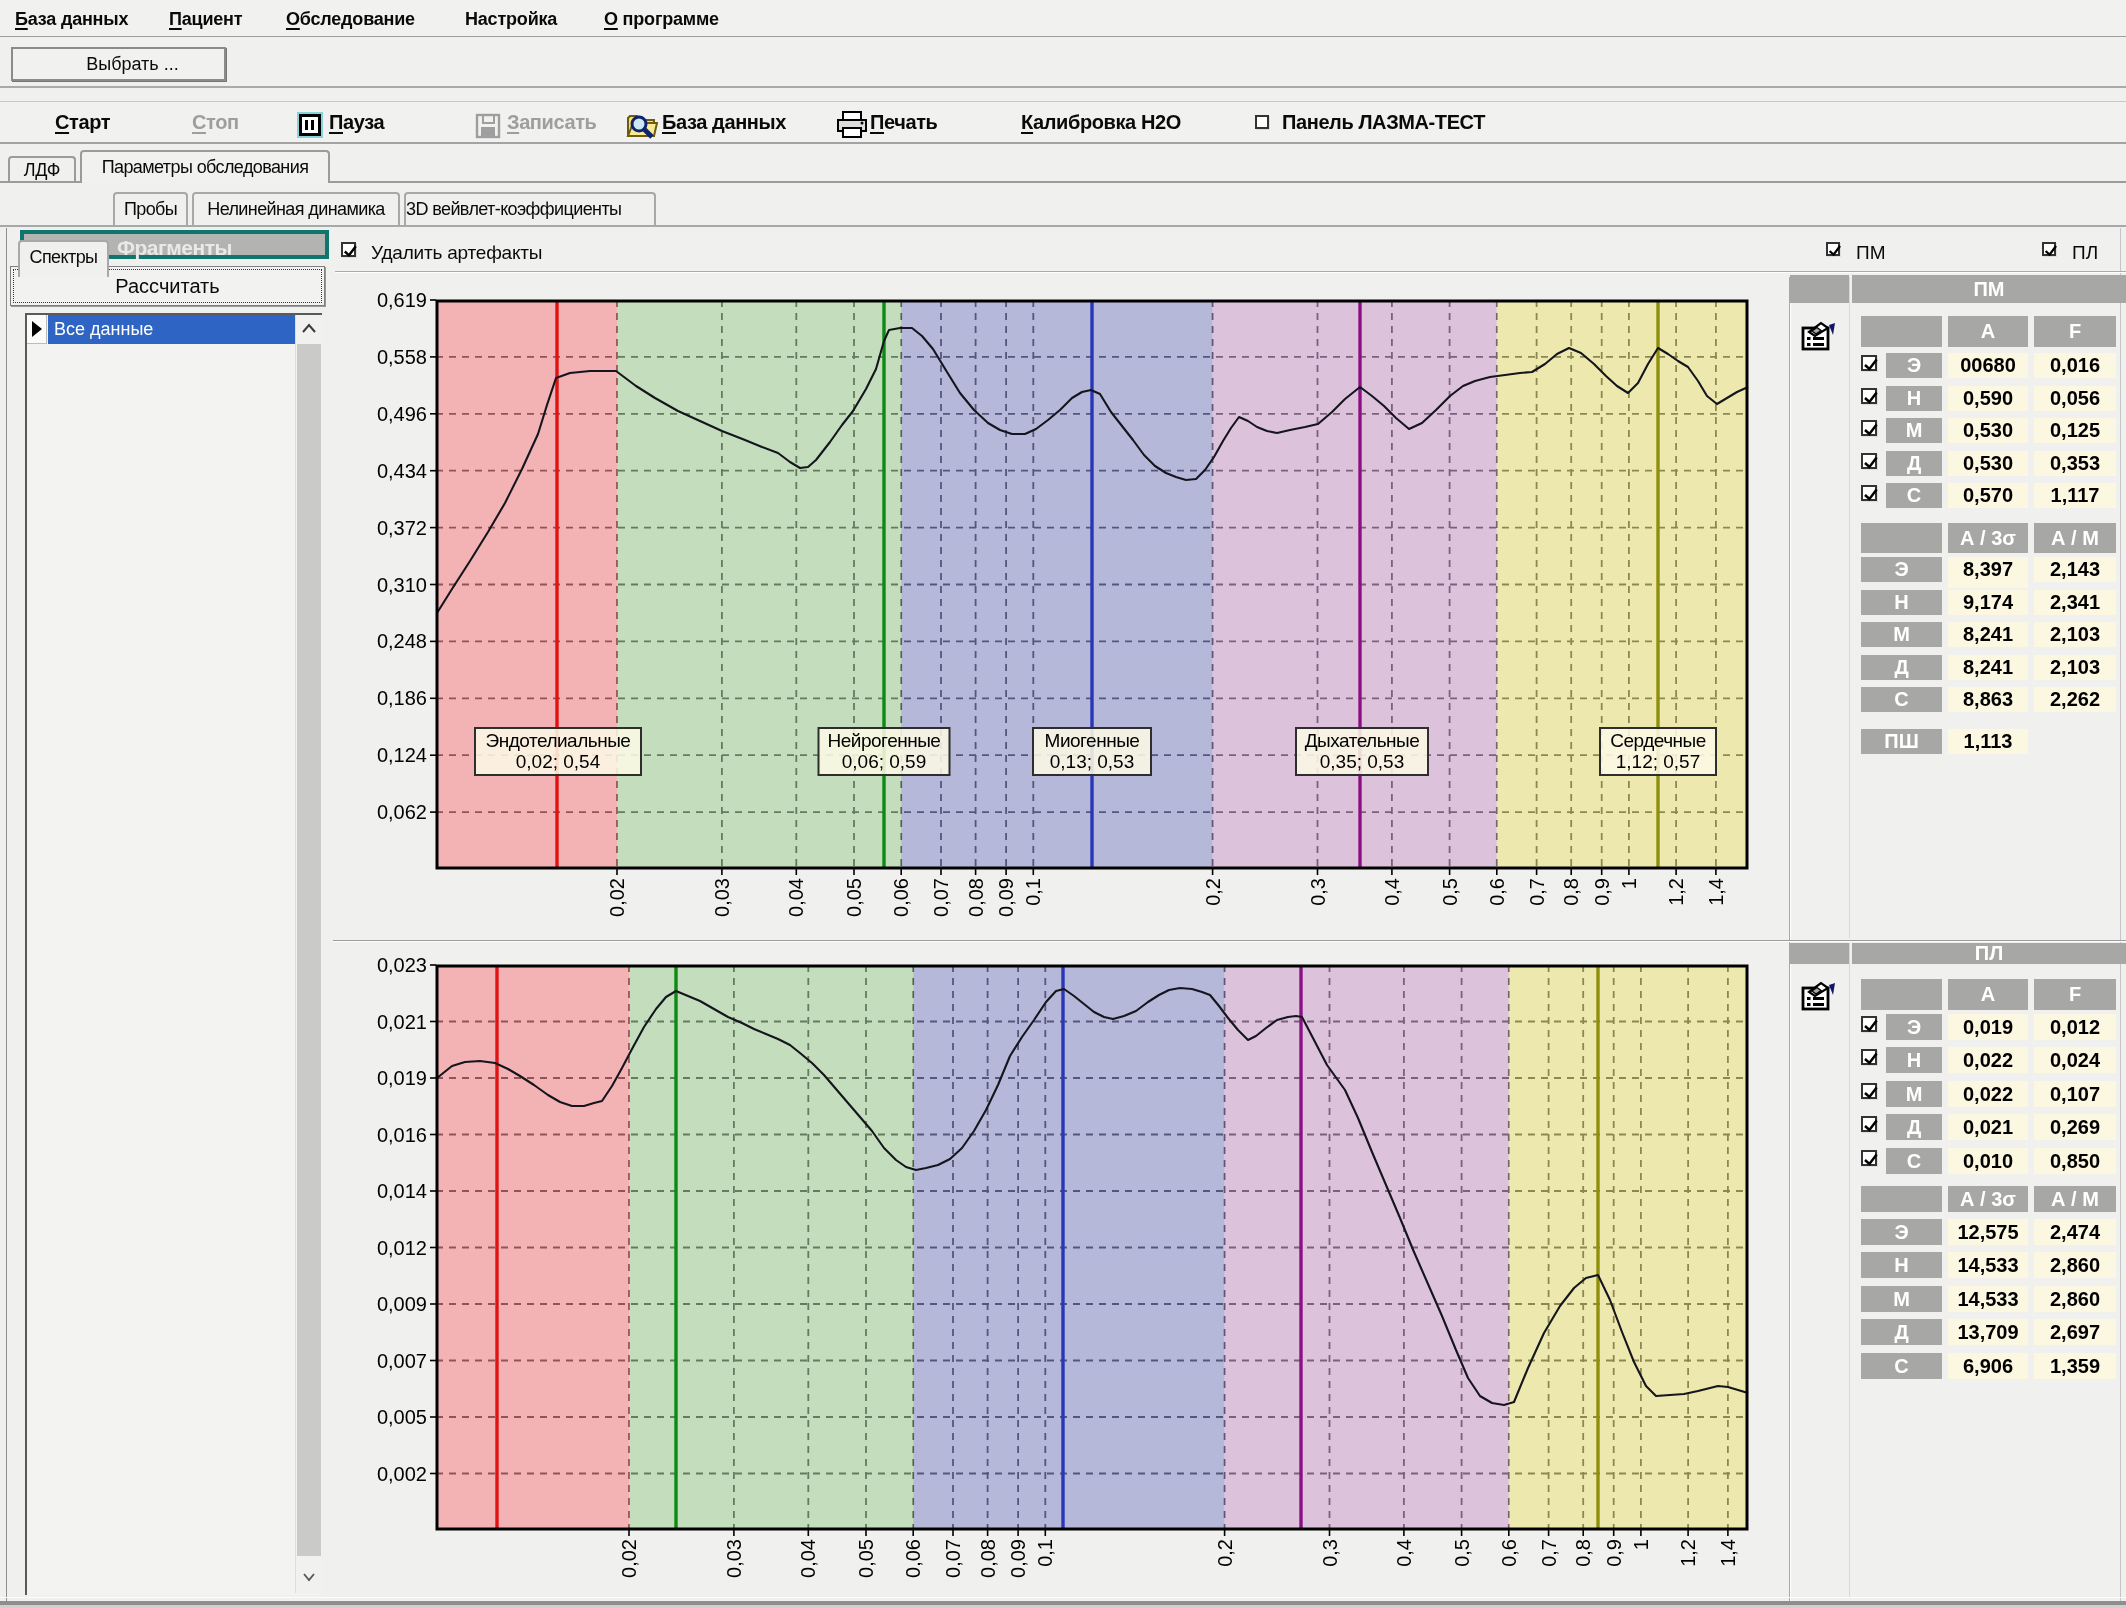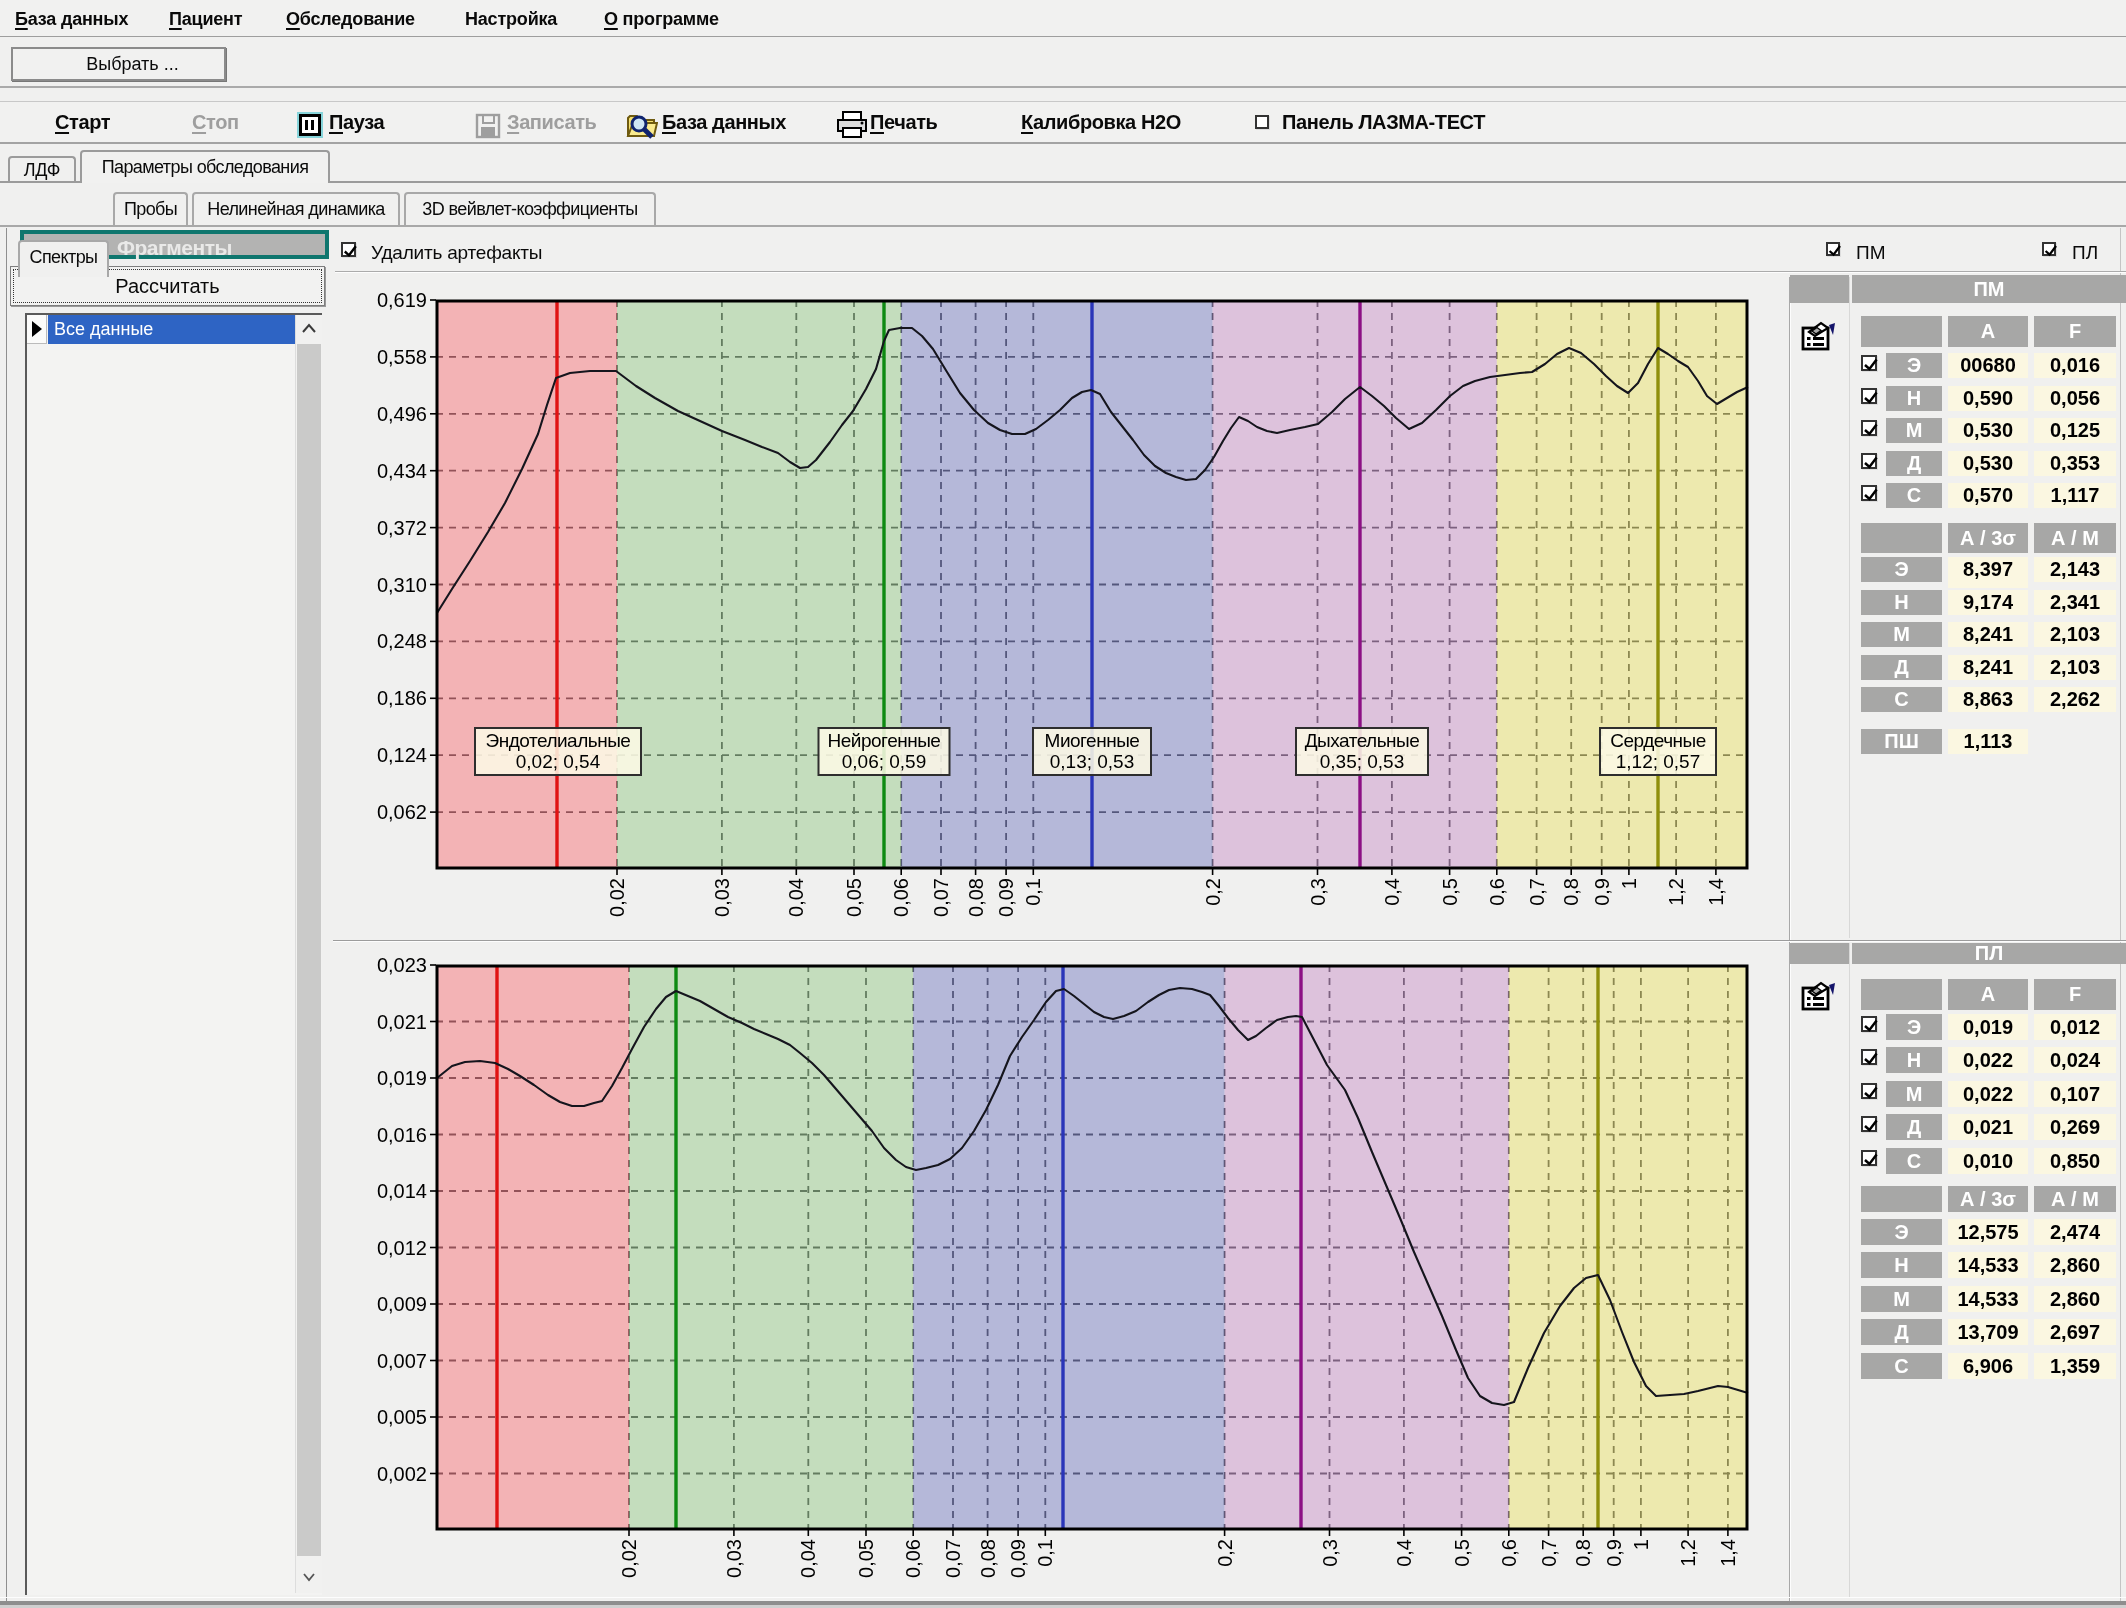--- a/index.html
+++ b/index.html
@@ -43,21 +43,21 @@
     <circle cx="26" cy="13" r="1.5" fill="#000"></circle>
   </svg>
 <div style="position:absolute;left:1255px;top:115px;width:14px;height:14px;background:#fff;border:2px solid #333;box-shadow:1px 1px 0 #ddd;"></div>
 <div style="position:absolute;left:0;top:181px;width:2126px;height:2px;background:#9b9b9b;"></div>
 <div style="position:absolute;left:8px;top:156px;width:68px;height:25px;background:#f0f0ef;border:2px solid #9b9b9b;border-bottom:none;border-radius:4px 4px 0 0;font-size:18px;text-align:center;line-height:24px;letter-spacing:-0.2px;">ЛДФ</div>
 <div style="position:absolute;left:80px;top:150px;width:250px;height:33px;background:#f1f1f0;border:2px solid #9b9b9b;border-bottom:none;border-radius:4px 4px 0 0;font-size:18px;text-align:center;line-height:30px;letter-spacing:-0.6px;z-index:3;">Параметры обследования</div>
 <div style="position:absolute;left:0;top:225px;width:2126px;height:2px;background:#a8a8a8;"></div>
 <div style="position:absolute;left:18px;top:192px;width:91px;z-index:3;height:37px;background:#f0f0ef;border:2px solid #a8a8a8;border-bottom:none;border-radius:4px 4px 0 0;font-size:18px;text-align:center;line-height:31px;letter-spacing:-0.6px;margin-top:48px;">Спектры</div>
 <div style="position:absolute;left:113px;top:192px;width:75px;height:33px;background:#f0f0ef;border:2px solid #a8a8a8;border-bottom:none;border-radius:4px 4px 0 0;font-size:18px;text-align:center;line-height:31px;letter-spacing:-0.6px;">Пробы</div>
 <div style="position:absolute;left:192px;top:192px;width:208px;height:33px;background:#f0f0ef;border:2px solid #a8a8a8;border-bottom:none;border-radius:4px 4px 0 0;font-size:18px;text-align:center;line-height:31px;letter-spacing:-0.6px;">Нелинейная динамика</div>
-<div style="position:absolute;left:404px;top:192px;width:252px;height:33px;background:#f0f0ef;border:2px solid #a8a8a8;border-bottom:none;border-radius:4px 4px 0 0;font-size:18px;text-align:center;line-height:31px;letter-spacing:-0.6px;">3D вейвлет-коэффициенты</div>
+<div style="position:absolute;left:404px;top:192px;width:252px;height:33px;background:#f0f0ef;border:2px solid #a8a8a8;border-bottom:none;border-radius:4px 4px 0 0;font-size:18px;text-align:left;line-height:31px;letter-spacing:-0.6px;">3D вейвлет-коэффициенты</div>
 <div style="position:absolute;left:6px;top:228px;width:1px;height:1374px;background:#8f8f8f;"></div>
 <div style="position:absolute;left:2120px;top:228px;width:1px;height:1374px;background:#c4c4c4;"></div>
 <div style="position:absolute;left:20px;top:230px;width:309px;height:29px;background:#b3b3b2;border:4px solid #0f766e;font-size:21px;font-weight:bold;color:#e9e9e8;text-align:center;line-height:27px;letter-spacing:-0.5px;">Фрагменты</div>
 <div style="position:absolute;left:10px;top:266px;width:315px;height:40px;background:#f2f2f1;border:1px solid #7e7e7e;box-shadow:1px 1px 0 #999;"></div>
 <div style="position:absolute;left:13px;top:269px;width:309px;height:34px;border:1px dotted #333;font-size:20px;text-align:center;line-height:32px;">Рассчитать</div>
 <div style="position:absolute;left:25px;top:313px;width:297px;height:1282px;background:#f3f3f2;border-top:2px solid #5a5a5a;border-left:2px solid #5a5a5a;"></div>
 <div style="position:absolute;left:27px;top:315px;width:20px;height:29px;background:#fbfbfa;border-right:1px solid #bbb;border-bottom:1px solid #bbb;">
     <svg width="12" height="16" style="position:absolute;left:4px;top:6px">
       <polygon points="1,0 11,8 1,16" fill="#000"></polygon>
     </svg>

